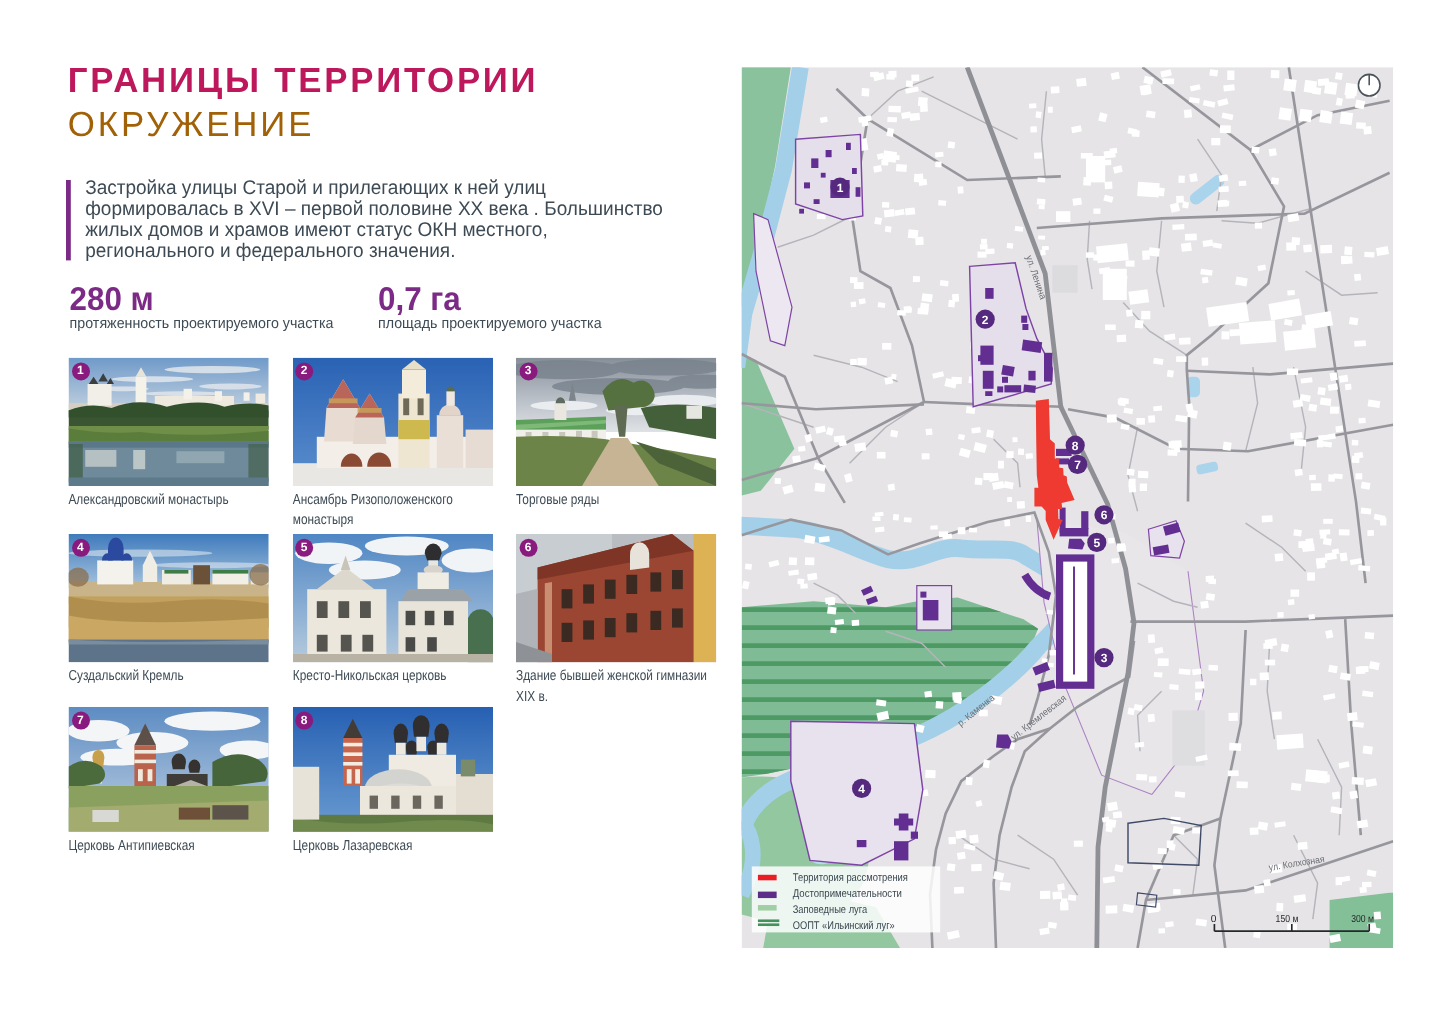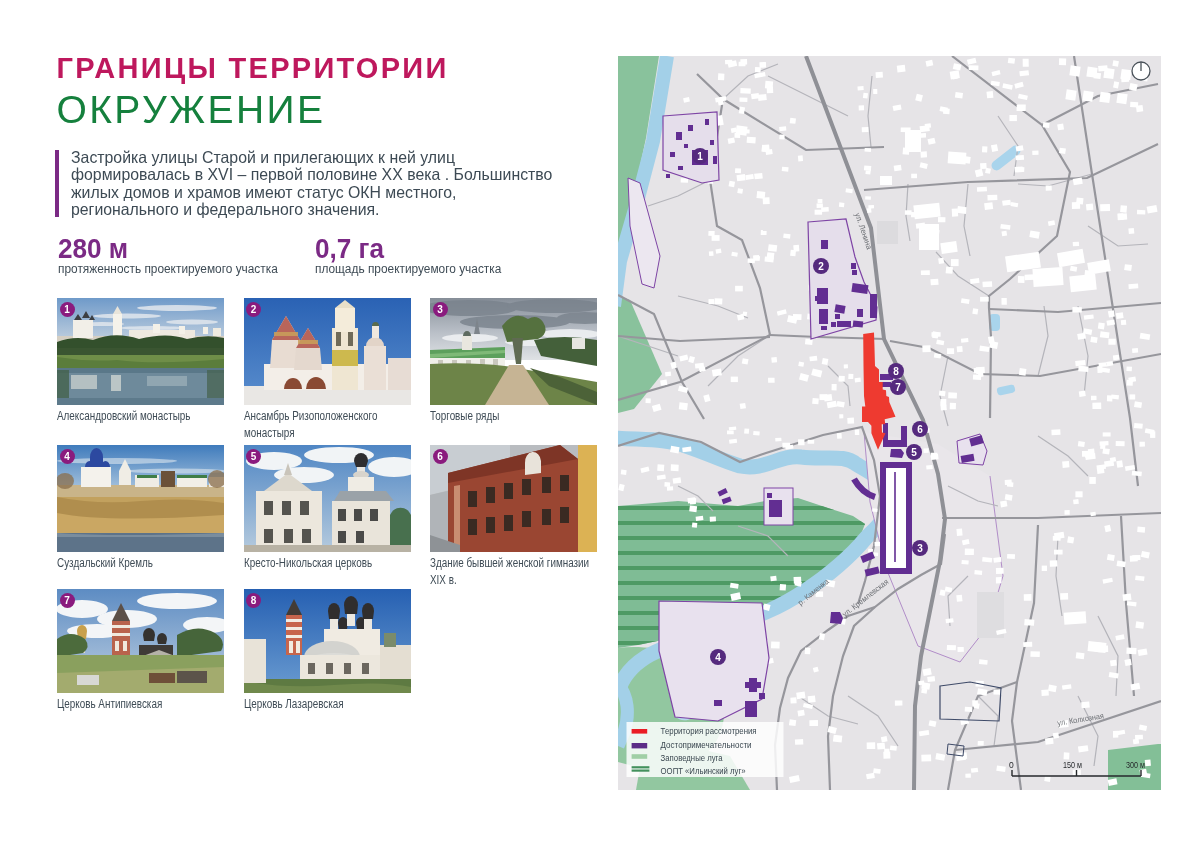--- a/index.html
+++ b/index.html
@@ -6,21 +6,21 @@
 .abs{position:absolute}
 .cap{font-size:12px;color:#3e4b55;line-height:17.5px;transform:scaleX(0.823);transform-origin:0 0;white-space:nowrap}
 .badge{position:absolute;left:2.5px;top:3.7px;width:15px;height:15px;border-radius:50%;background:#8a1b7e;color:#fff;font-size:10px;font-weight:bold;text-align:center;line-height:15px}
 .card{position:absolute;width:167px}
 .ph{position:relative;width:167px;height:107px;overflow:hidden}
 </style></head>
 <body style="position:relative;width:1200px;height:848px">
 
 <div class="abs" style="left:56.5px;top:52.2px;font-size:29px;font-weight:bold;color:#be185d;letter-spacing:2.3px">ГРАНИЦЫ ТЕРРИТОРИИ</div>
 
-<div class="abs" style="left:56.5px;top:88.3px;font-size:39px;color:#15803d;letter-spacing:2.4px">ОКРУЖЕНИЕ</div>
+<div class="abs" style="left:56.5px;top:88.3px;font-size:29px;color:#a16207;letter-spacing:2.4px">ОКРУЖЕНИЕ</div>
 
 <div class="abs" style="left:55px;top:150px;width:3.5px;height:67px;background:#7b2a85"></div>
 
 <div class="abs" style="left:71px;top:148.5px;font-size:16.5px;line-height:17.6px;color:#3d4a54;transform:scaleX(0.96);transform-origin:0 0;white-space:nowrap">Застройка улицы Старой и прилегающих к ней улиц<br>формировалась в XVI – первой половине XX века . Большинство<br>жилых домов и храмов имеют статус ОКН местного,<br>регионального и федерального значения.</div>
 
 <div class="abs" style="left:58px;top:232.5px;font-size:27.5px;font-weight:bold;color:#7b2a85;transform:scaleX(0.95);transform-origin:0 0">280 м</div>
 
 <div class="abs" style="left:58px;top:261.5px;font-size:12.5px;color:#3e4b55;transform:scaleX(0.95);transform-origin:0 0;white-space:nowrap">протяженность проектируемого участка</div>
 
 <div class="abs" style="left:315px;top:232.5px;font-size:27.5px;font-weight:bold;color:#7b2a85;transform:scaleX(0.95);transform-origin:0 0">0,7 га</div>

